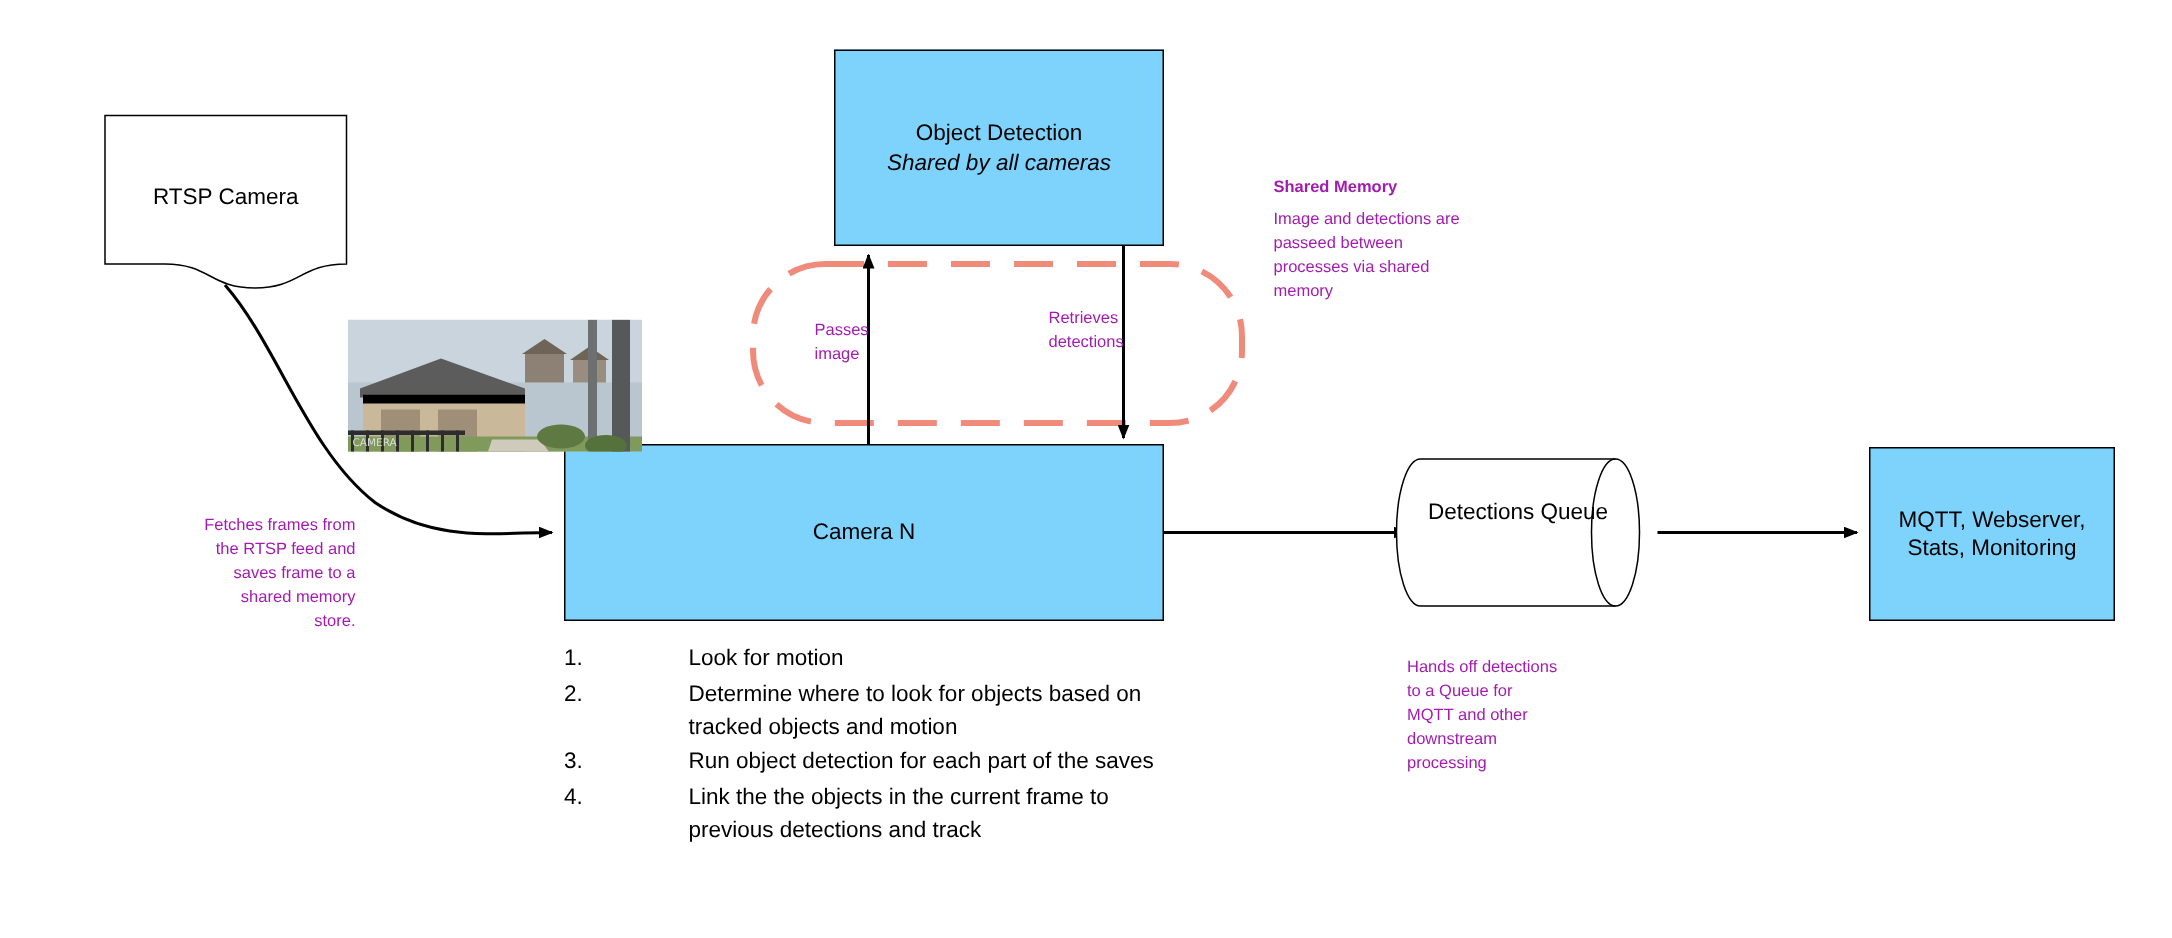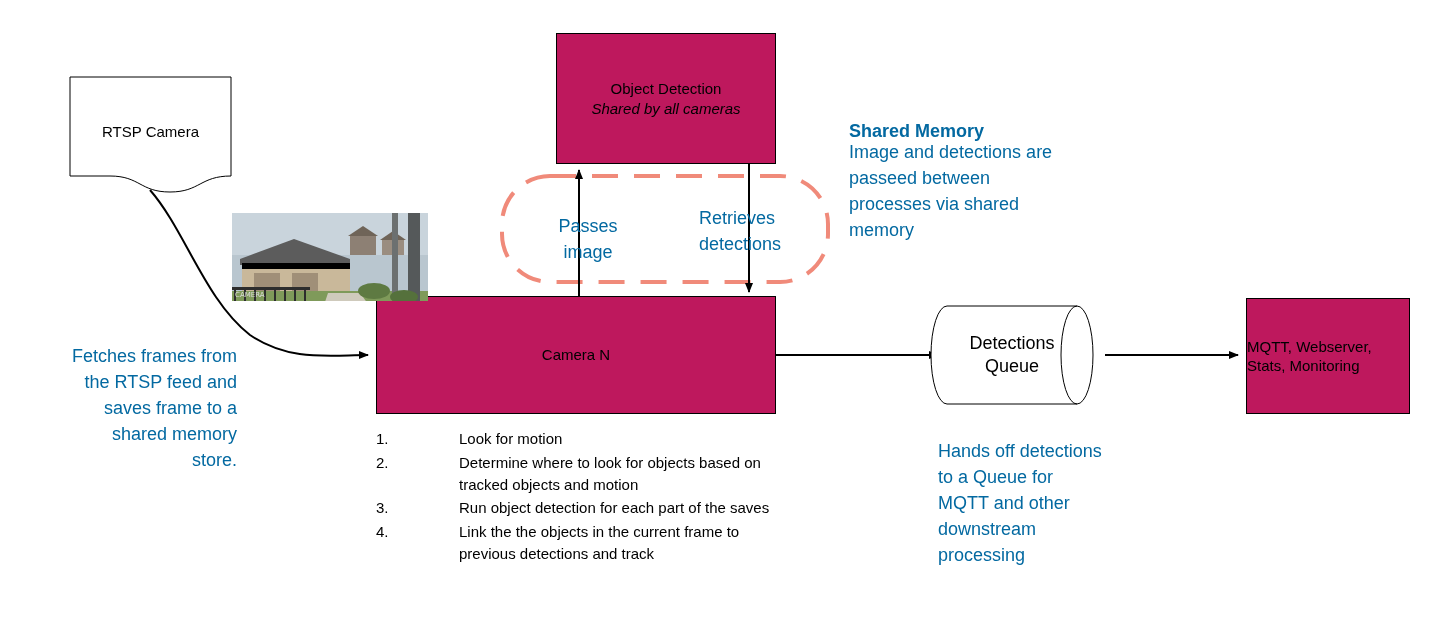--- a/index.html
+++ b/index.html
@@ -13,38 +13,38 @@
     height: 625px;
     background: #ffffff;
     font-family: "Liberation Sans", sans-serif;
     overflow: hidden;
   }
   .node {
     position: absolute;
     box-sizing: border-box;
   }
   .box {
-    background: #be185d;
+    background: #7dd3fc;
     border: 1px solid #000000;
     display: flex;
     flex-direction: column;
     align-items: center;
     justify-content: center;
-    text-align: left;
+    text-align: center;
     font-size: 15px;
     color: #000000;
     line-height: 1.3;
   }
   .box .sub {
     font-style: italic;
   }
   .txt {
     position: absolute;
-    font-size: 18px;
-    color: #0369a1;
+    font-size: 11px;
+    color: #a21caf;
     line-height: 1.45;
     white-space: pre-wrap;
   }
   .txt.bold {
     font-weight: bold;
   }
   svg.layer {
     position: absolute;
     left: 0;
     top: 0;
@@ -59,21 +59,21 @@
     top: 46px;
     text-align: center;
     font-size: 15px;
   }
   
   .cyl-label {
     position: absolute;
     width: 100%;
     top: 46px;
     text-align: center;
-    font-size: 18px;
+    font-size: 15px;
     line-height: 1.3;
   }
   
   .steps {
     position: absolute;
     font-size: 15px;
     color: #000;
     line-height: 1.45;
   }
   .steps .row {
@@ -195,21 +195,21 @@
   <div class="node" style="left:947px; top:306px; width:130px; height:98px;">
     <div class="cyl-label" style="top:26px;">Detections
 Queue</div>
   </div>
 
   <div class="node box" style="left:1246px; top:298px; width:164px; height:116px;">
     <div>MQTT, Webserver,
 Stats, Monitoring</div>
   </div>
 
-  <div class="txt" style="left:543px; top:213px; width:90px; text-align:center;">Passes
+  <div class="txt" style="left:543px; top:213px; width:90px; text-align:left;">Passes
 image</div>
 
   <div class="txt" style="left:699px; top:205px; width:106px; ">Retrieves
 detections</div>
 
   <div class="txt" style="left:47px; top:343px; width:190px;text-align:right;">Fetches frames from
 the RTSP feed and
 saves frame to a
 shared memory
 store.</div>

